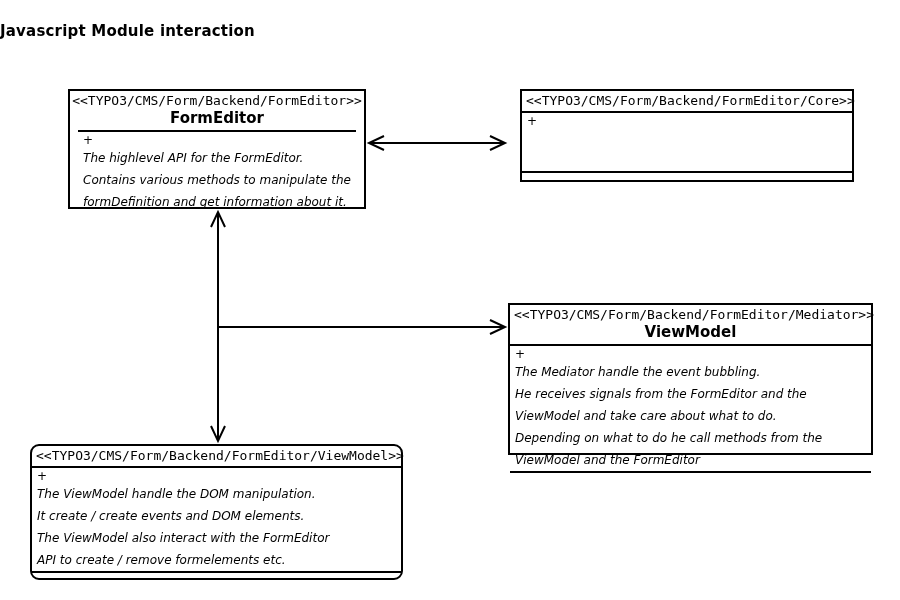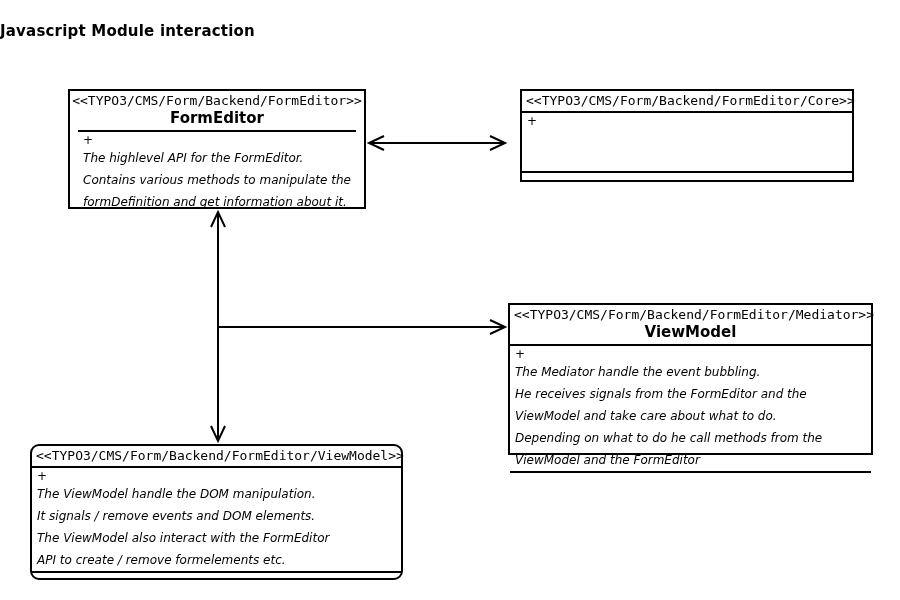--- a/index.html
+++ b/index.html
@@ -111,20 +111,20 @@
     <div class="uml-footer"></div>
   </div>
 
   <div class="uml-class" style="left:30px; top:444px; width:373px; height:136px;border-radius:9px;">
     <div class="uml-hdr">
       <div class="uml-stereo">&lt;&lt;TYPO3/CMS/Form/Backend/FormEditor/ViewModel&gt;&gt;</div>
     </div>
     <div class="uml-body">
       <div class="uml-vis">+</div>
       <div class="uml-desc">The ViewModel handle the DOM manipulation.
-It signals / remove events and DOM elements.
+It create / create events and DOM elements.
 The ViewModel also interact with the FormEditor
 API to create / remove formelements etc.</div>
     </div>
     <div class="uml-footer"></div>
   </div>
 
 </div>
 
 </body></html>

